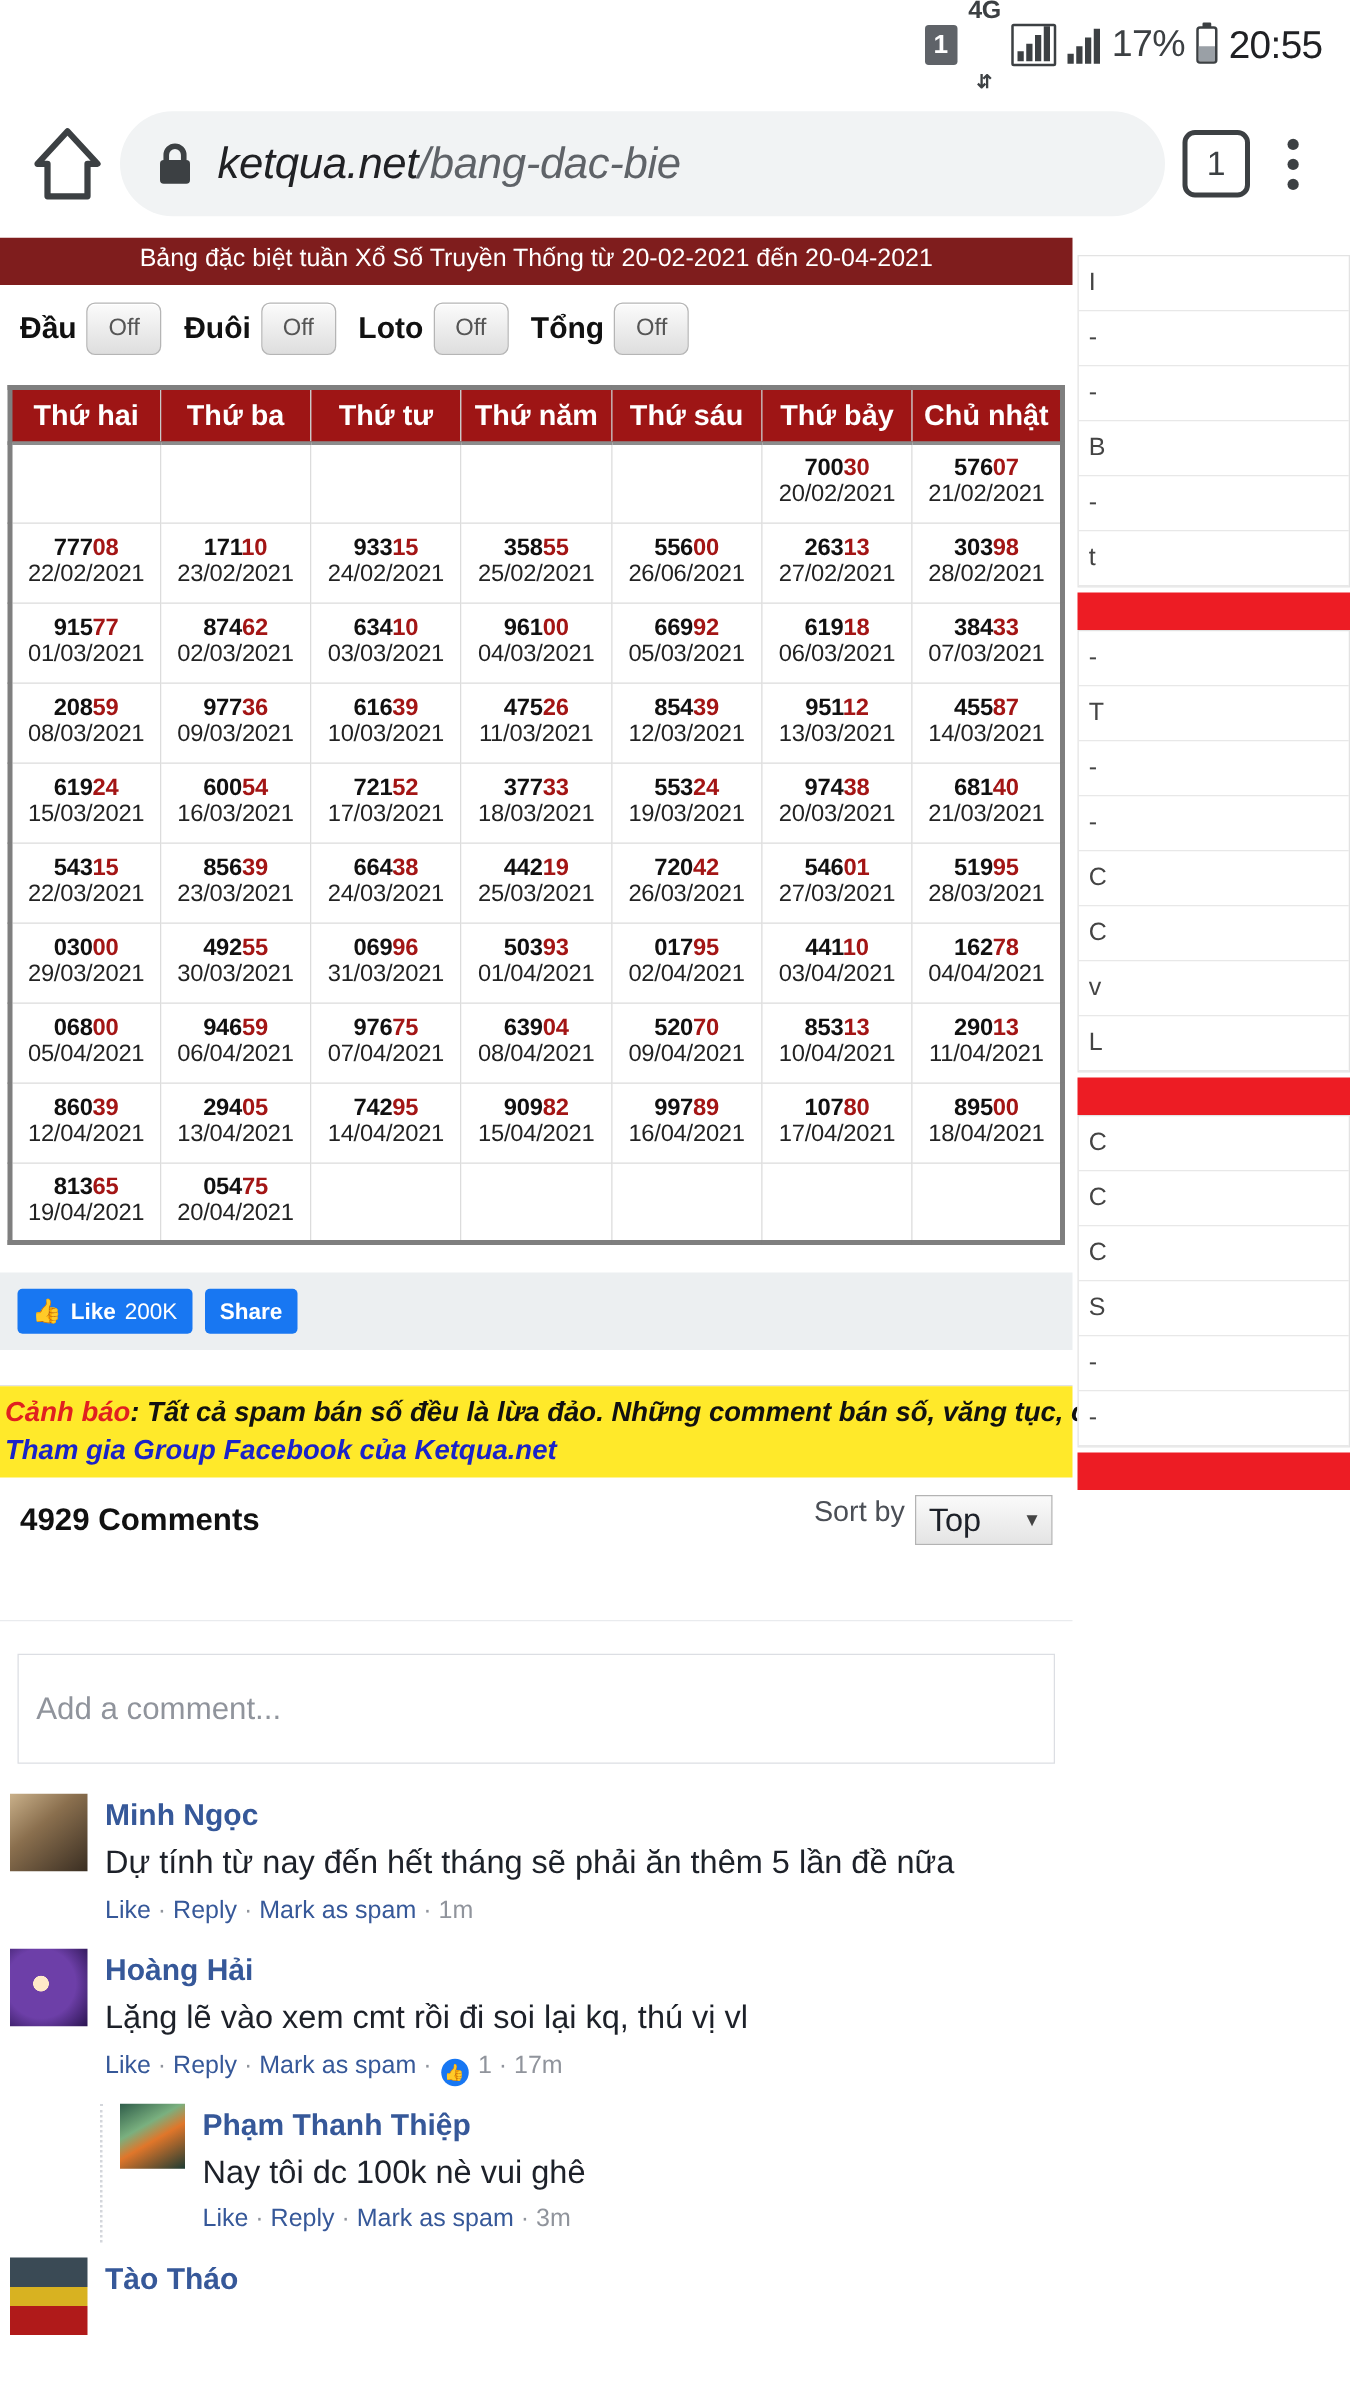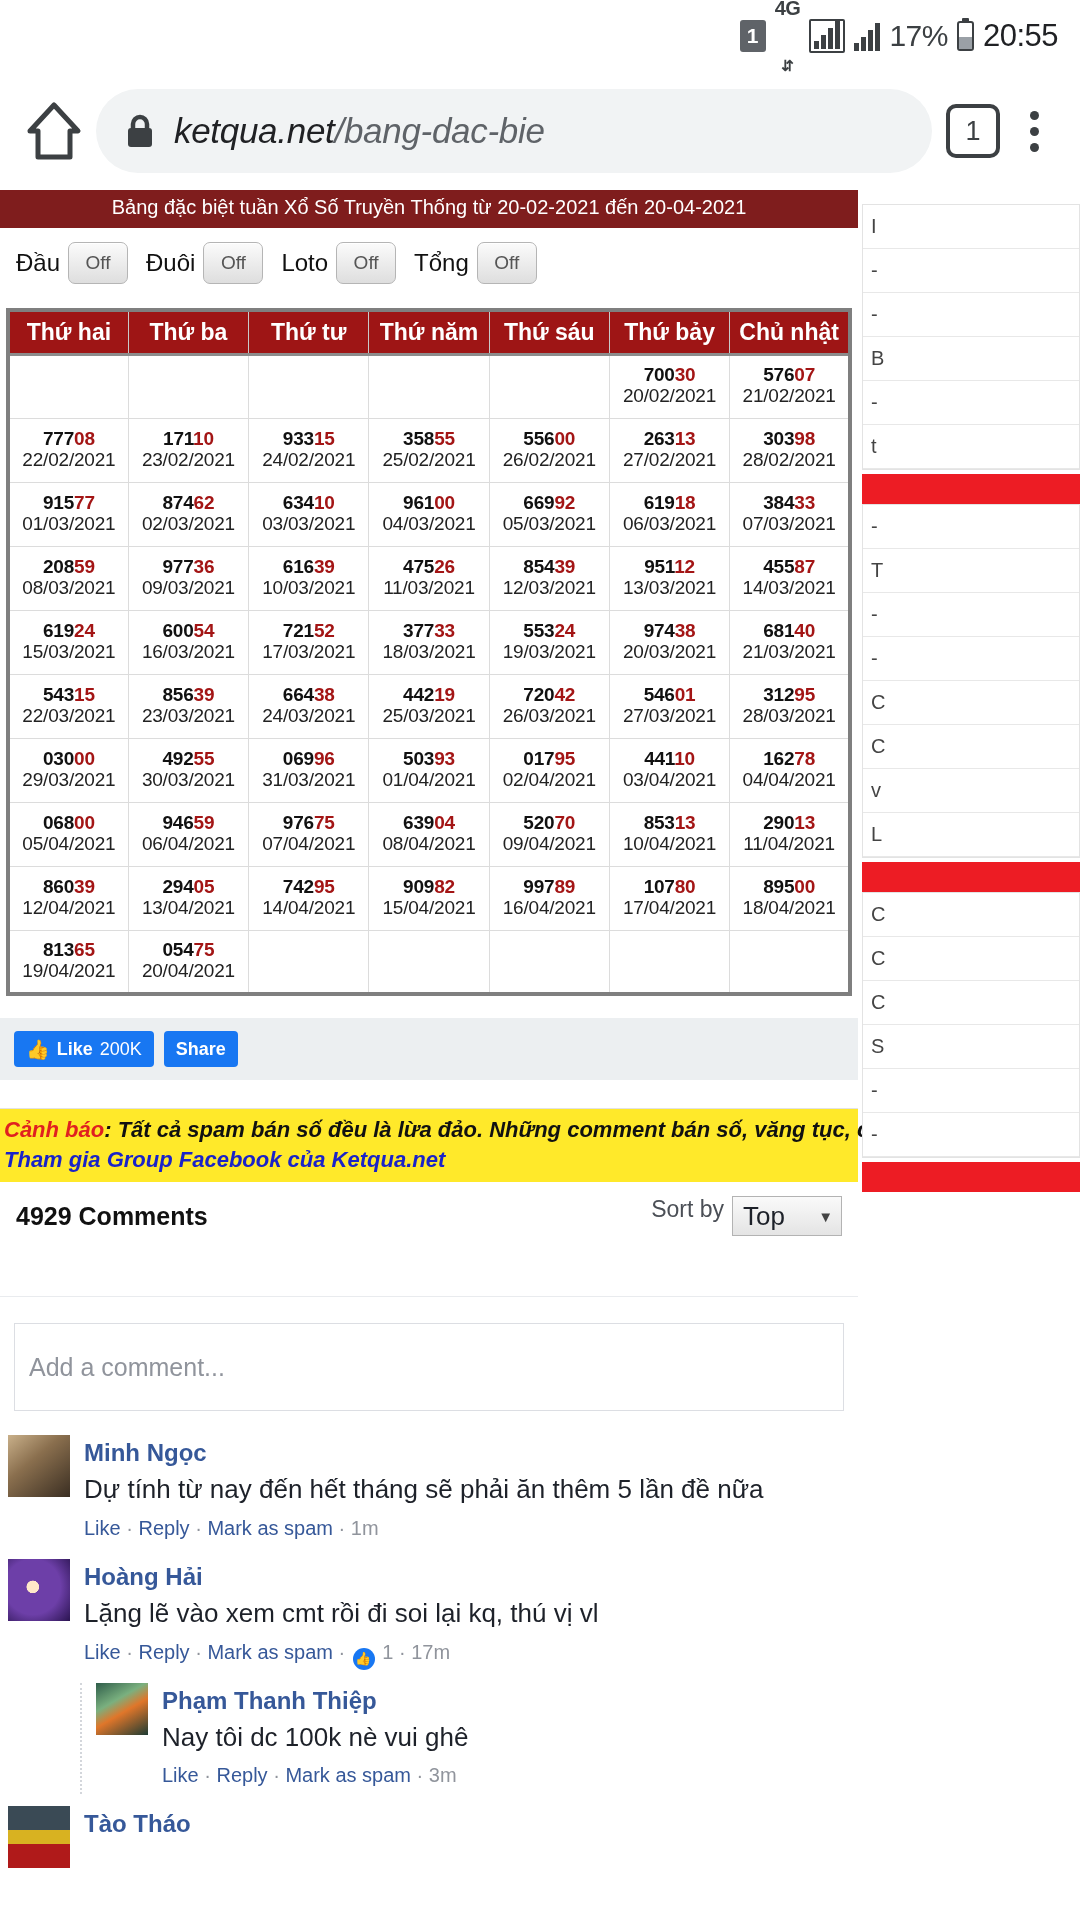--- a/index.html
+++ b/index.html
@@ -114,21 +114,21 @@
     overflow: hidden;
   }
 
   
   .toggle-row {
     display: flex; align-items: center;
     padding: 14px 16px 16px 16px;
     gap: 6px;
     background: #fff;
   }
-  .toggle-label { font-size: 24px; font-weight: normal; color:#111; margin-right: 2px;}
+  .toggle-label { font-size: 24px; font-weight: bold; color:#111; margin-right: 2px;}
   .toggle {
     width: 60px; height: 42px;
     border: 1px solid #b5b5b5;
     border-radius: 7px;
     background: linear-gradient(#fbfbfb, #dedede);
     display:flex; align-items:center; justify-content:center;
     font-size: 19px; color: #555;
     margin-right: 12px;
     box-shadow: inset 0 1px 0 #fff;
   }
@@ -360,21 +360,21 @@
               <td>
                 <div class="num"><span>933</span><span class="tail">15</span></div>
                 <div class="dt">24/02/2021</div>
               </td>
               <td>
                 <div class="num"><span>358</span><span class="tail">55</span></div>
                 <div class="dt">25/02/2021</div>
               </td>
               <td>
                 <div class="num"><span>556</span><span class="tail">00</span></div>
-                <div class="dt">26/02/2021</div>
+                <div class="dt">26/06/2021</div>
               </td>
               <td class="weekend">
                 <div class="num"><span>263</span><span class="tail">13</span></div>
                 <div class="dt">27/02/2021</div>
               </td>
               <td class="weekend">
                 <div class="num"><span>303</span><span class="tail">98</span></div>
                 <div class="dt">28/02/2021</div>
               </td>
             </tr>
@@ -487,21 +487,21 @@
               </td>
               <td>
                 <div class="num"><span>720</span><span class="tail">42</span></div>
                 <div class="dt">26/03/2021</div>
               </td>
               <td class="weekend">
                 <div class="num"><span>546</span><span class="tail">01</span></div>
                 <div class="dt">27/03/2021</div>
               </td>
               <td class="weekend">
-                <div class="num"><span>312</span><span class="tail">95</span></div>
+                <div class="num"><span>519</span><span class="tail">95</span></div>
                 <div class="dt">28/03/2021</div>
               </td>
             </tr>
             <tr>
               <td>
                 <div class="num"><span>030</span><span class="tail">00</span></div>
                 <div class="dt">29/03/2021</div>
               </td>
               <td>
                 <div class="num"><span>492</span><span class="tail">55</span></div>

